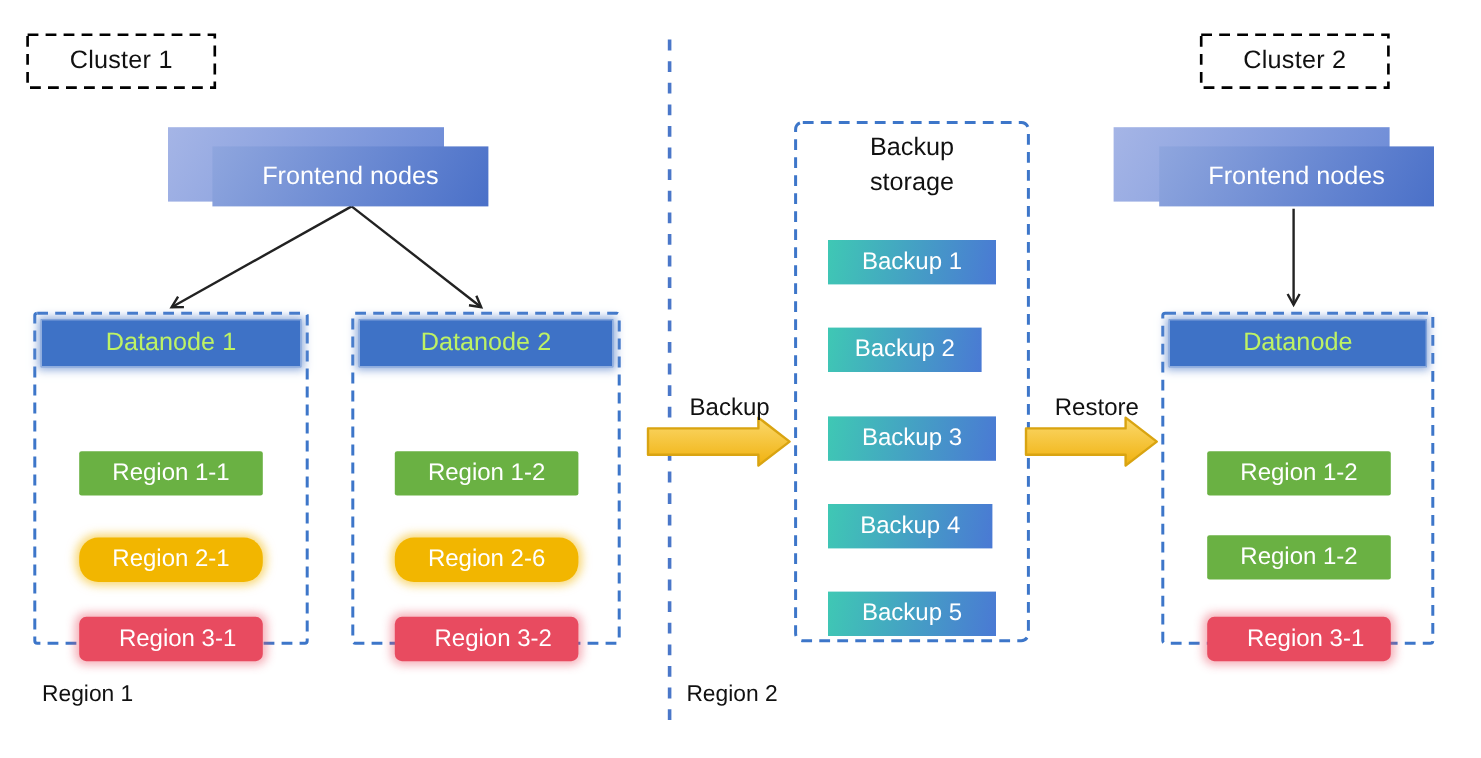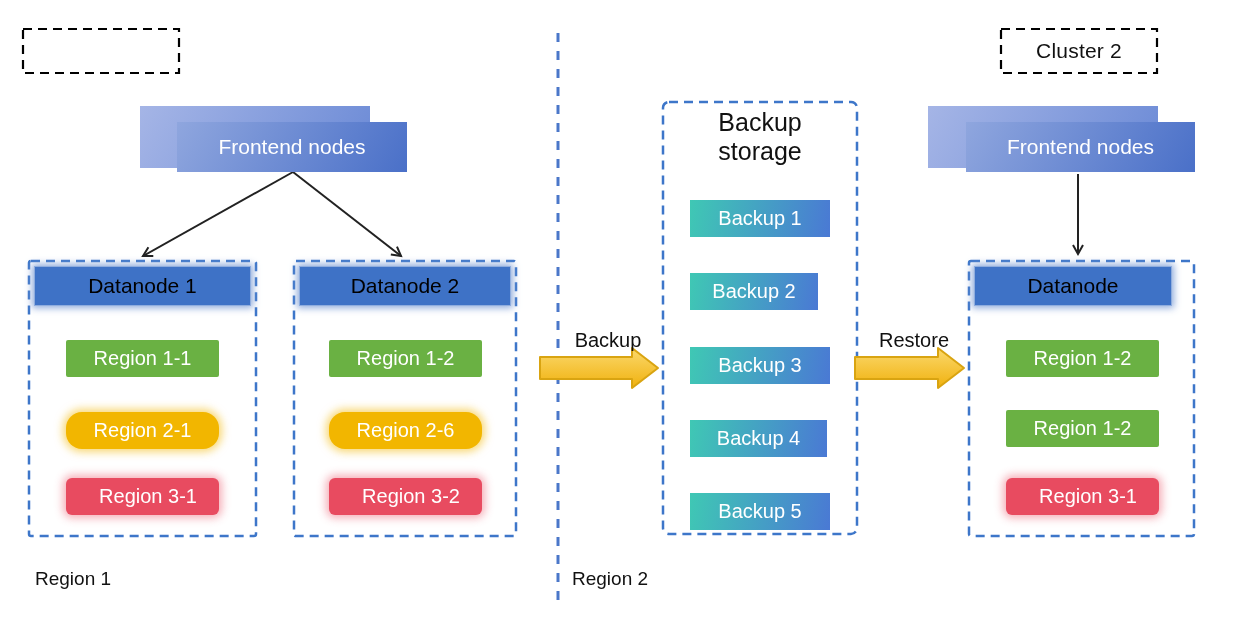--- a/index.html
+++ b/index.html
@@ -12,36 +12,36 @@
 
   .cluster-label{font-size:21px;color:#111;letter-spacing:.2px;}
 
   .fe-back{background:linear-gradient(120deg,#a5b5e6 0%,#6b8ad6 100%);}
   .fe-front{
     background:linear-gradient(120deg,#8fa6de 0%,#4a70c8 100%);
     color:#fff;font-size:21px;
   }
 
   .dn-header{
-    background:#3e72c6;color:#000000;font-size:21px;
+    background:#3e72c6;color:#bef264;font-size:21px;
     border:1px solid #8fadde;
     box-shadow:0 0 7px 2px rgba(124,157,214,.85);
   }
 
-  .chip{color:#fff;font-size:20px;white-space:nowrap;}
+  .chip{color:#fff;font-size:20px;white-space:nowrap;margin-top:36px;}
   .chip-green{background:#6ab143;border-radius:2px;}
   .chip-yellow{background:#f2b600;border-radius:16px;box-shadow:0 0 8px 3px rgba(242,182,0,.55);}
   .chip-red{background:#e84b60;border-radius:6px;box-shadow:0 0 8px 3px rgba(232,75,96,.45);padding-left:11px;}
 
   .backup-chip{
     background:linear-gradient(100deg,#3fc8b4 0%,#4a79d4 100%);
     color:#fff;font-size:20px;
   }
 
-  .storage-title{font-size:25px;line-height:29px;text-align:center;color:#111;}
+  .storage-title{font-size:21px;line-height:29px;text-align:center;color:#111;}
   .flow-label{font-size:20px;color:#111;text-align:center;}
   .footer-label{font-size:19px;color:#111;}
 </style>
 </head>
 <body>
 
 <div id="canvas">
 
   <svg class="abs" style="left:0;top:0;" width="1234" height="632" viewBox="0 0 1234 632">
     <defs>
@@ -65,20 +65,21 @@
     <rect x="969" y="261" width="225" height="275" rx="2" fill="none" stroke="#3d76c9" stroke-width="2.5" stroke-dasharray="9 6"></rect>
 
     <line x1="293" y1="172" x2="143" y2="256" stroke="#222" stroke-width="2" marker-end="url(#vhead)"></line>
     <line x1="293" y1="172" x2="401" y2="256" stroke="#222" stroke-width="2" marker-end="url(#vhead)"></line>
     <line x1="1078" y1="174" x2="1078" y2="254" stroke="#222" stroke-width="2" marker-end="url(#vhead)"></line>
 
     <polygon points="540,357 632,357 632,348 658,368 632,388 632,379 540,379" fill="url(#gold)" stroke="#d9a411" stroke-width="2" stroke-linejoin="round"></polygon>
     <polygon points="855,357 938,357 938,348 964,368 938,388 938,379 855,379" fill="url(#gold)" stroke="#d9a411" stroke-width="2" stroke-linejoin="round"></polygon>
   </svg>
 
+  <div class="abs center cluster-label" style="left:22px;top:28px;width:158px;height:46px;">Cluster 1</div>
 
   <div class="abs fe-back" style="left:140px;top:106px;width:230px;height:62px;"></div>
   <div class="abs center fe-front" style="left:177px;top:122px;width:230px;height:50px;">Frontend nodes</div>
 
   <div class="abs center dn-header" style="left:34px;top:266px;width:217px;height:40px;">Datanode 1</div>
   <div class="abs center chip chip-green" style="left:66px;top:340px;width:153px;height:37px;">Region 1-1</div>
   <div class="abs center chip chip-yellow" style="left:66px;top:412px;width:153px;height:37px;">Region 2-1</div>
   <div class="abs center chip chip-red" style="left:66px;top:478px;width:153px;height:37px;">Region 3-1</div>
 
   <div class="abs center dn-header" style="left:299px;top:266px;width:212px;height:40px;">Datanode 2</div>
@@ -94,21 +95,21 @@
   <div class="abs center backup-chip" style="left:690px;top:493px;width:140px;height:37px;">Backup 5</div>
 
   <div class="abs flow-label" style="left:558px;top:329px;width:100px;">Backup</div>
   <div class="abs flow-label" style="left:862px;top:329px;width:104px;">Restore</div>
 
   <div class="abs center cluster-label" style="left:1000px;top:28px;width:158px;height:46px;">Cluster 2</div>
 
   <div class="abs fe-back" style="left:928px;top:106px;width:230px;height:62px;"></div>
   <div class="abs center fe-front" style="left:966px;top:122px;width:229px;height:50px;">Frontend nodes</div>
 
-  <div class="abs center dn-header" style="left:974px;top:266px;width:198px;height:40px;">Datanode</div>
+  <div class="abs center dn-header" style="left:974px;top:266px;width:215px;height:40px;">Datanode</div>
   <div class="abs center chip chip-green" style="left:1006px;top:340px;width:153px;height:37px;">Region 1-2</div>
   <div class="abs center chip chip-green" style="left:1006px;top:410px;width:153px;height:37px;">Region 1-2</div>
   <div class="abs center chip chip-red" style="left:1006px;top:478px;width:153px;height:37px;">Region 3-1</div>
 
   <div class="abs footer-label" style="left:35px;top:568px;">Region 1</div>
   <div class="abs footer-label" style="left:572px;top:568px;">Region 2</div>
 
 </div>
 
 </body></html>

